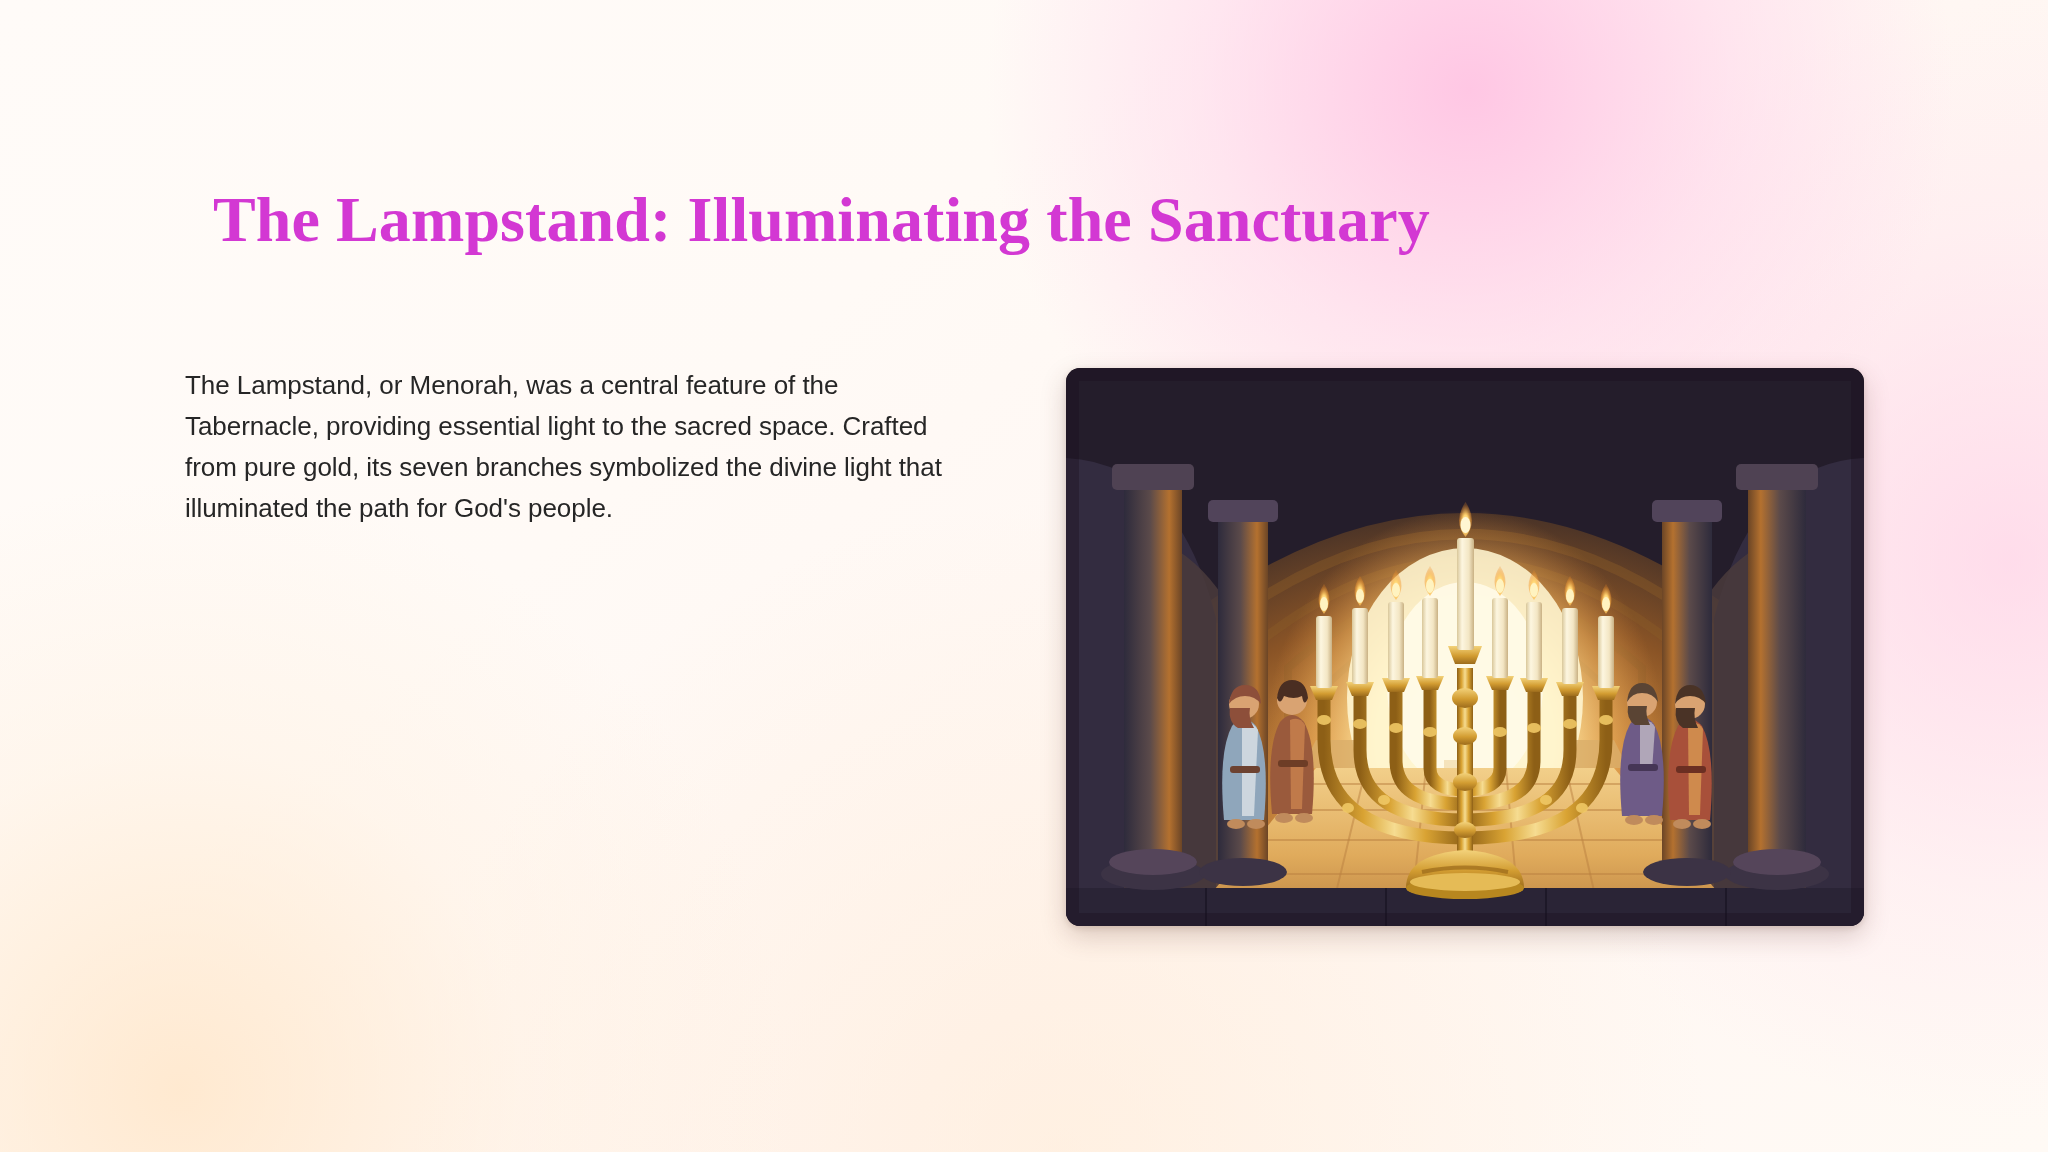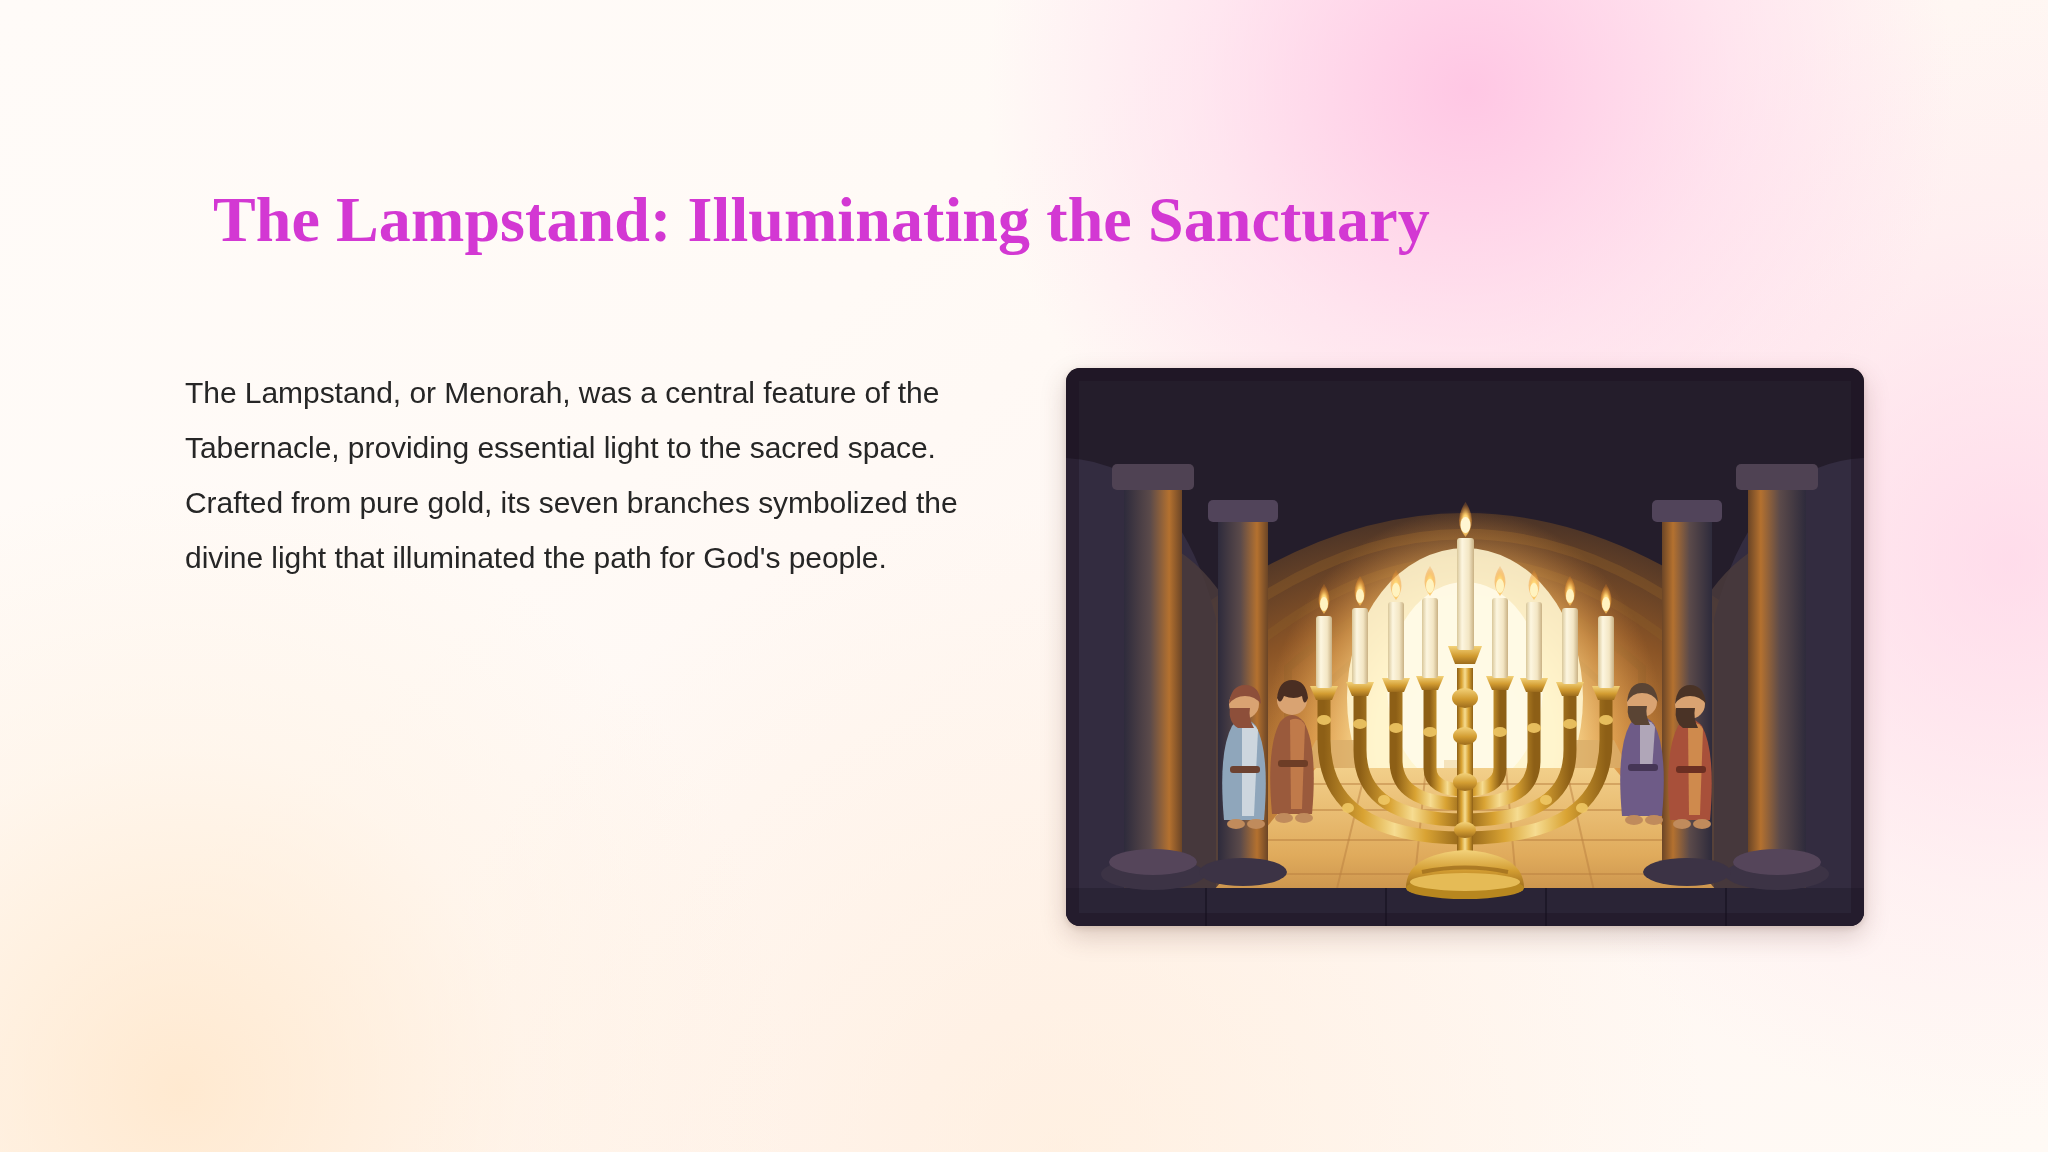--- a/index.html
+++ b/index.html
@@ -41,22 +41,22 @@
     margin-left:28px;
   }
 
   
   #copy {
     position:absolute;
     left:185px; top:365px;
     width:790px;
   }
   .para {
-    font-size:30px;
-    line-height:55px;
+    font-size:26px;
+    line-height:41px;
     color:#262626;
     letter-spacing:-0.05px;
     margin-bottom:27px;
   }
   .para:last-child { margin-bottom:0; }
 
   
   #illustration {
     position:absolute;
     left:1066px; top:368px;

